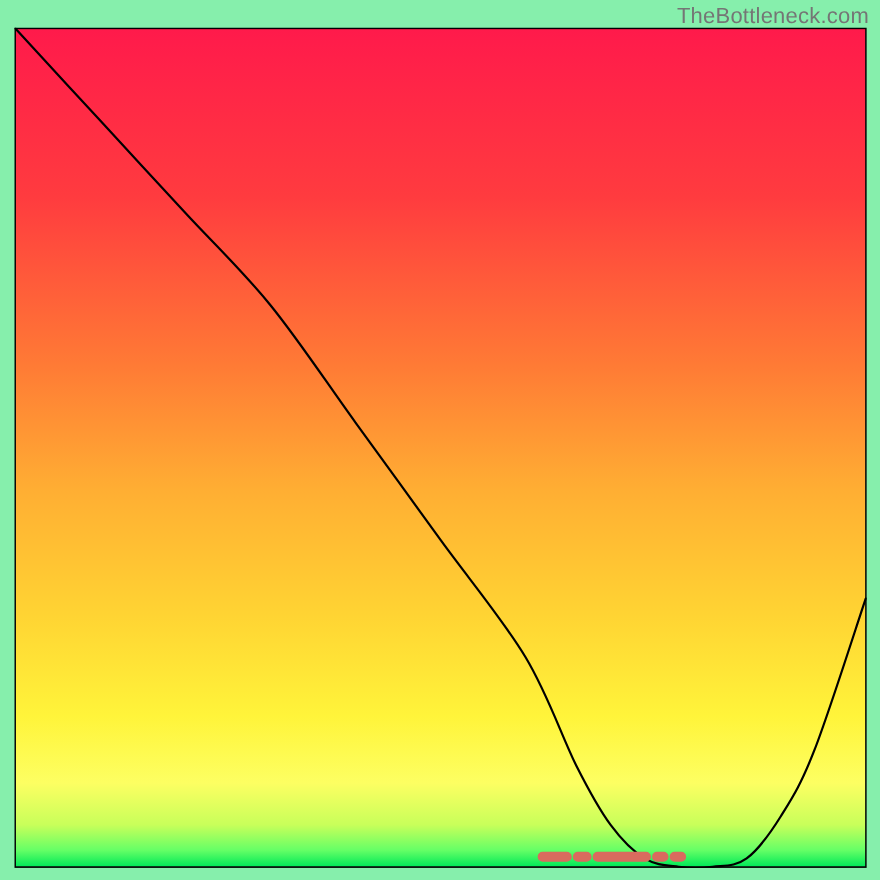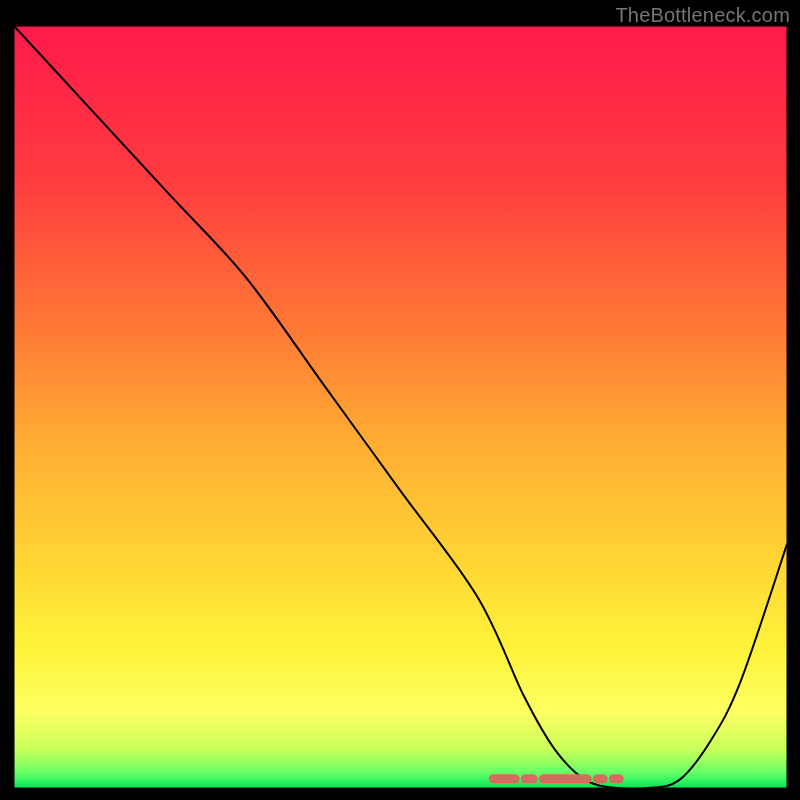--- a/index.html
+++ b/index.html
@@ -1,17 +1,17 @@
 <!DOCTYPE html>
 <html><head>
 <meta charset="utf-8">
 <style>
   * { margin: 0; padding: 0; box-sizing: border-box; }
   html, body { width: 800px; height: 800px; overflow: hidden; background: #fff; }
-  .wrap { position: relative; width: 800px; height: 800px; background: #000000; }
+  .wrap { position: relative; width: 800px; height: 800px; background: #86efac; }
   .watermark {
     position: absolute;
     top: 4px;
     right: 10px;
     font-family: Arial, Helvetica, sans-serif;
     font-size: 20px;
     color: #757575;
     font-weight: 500;
     letter-spacing: 0.2px;
   }

